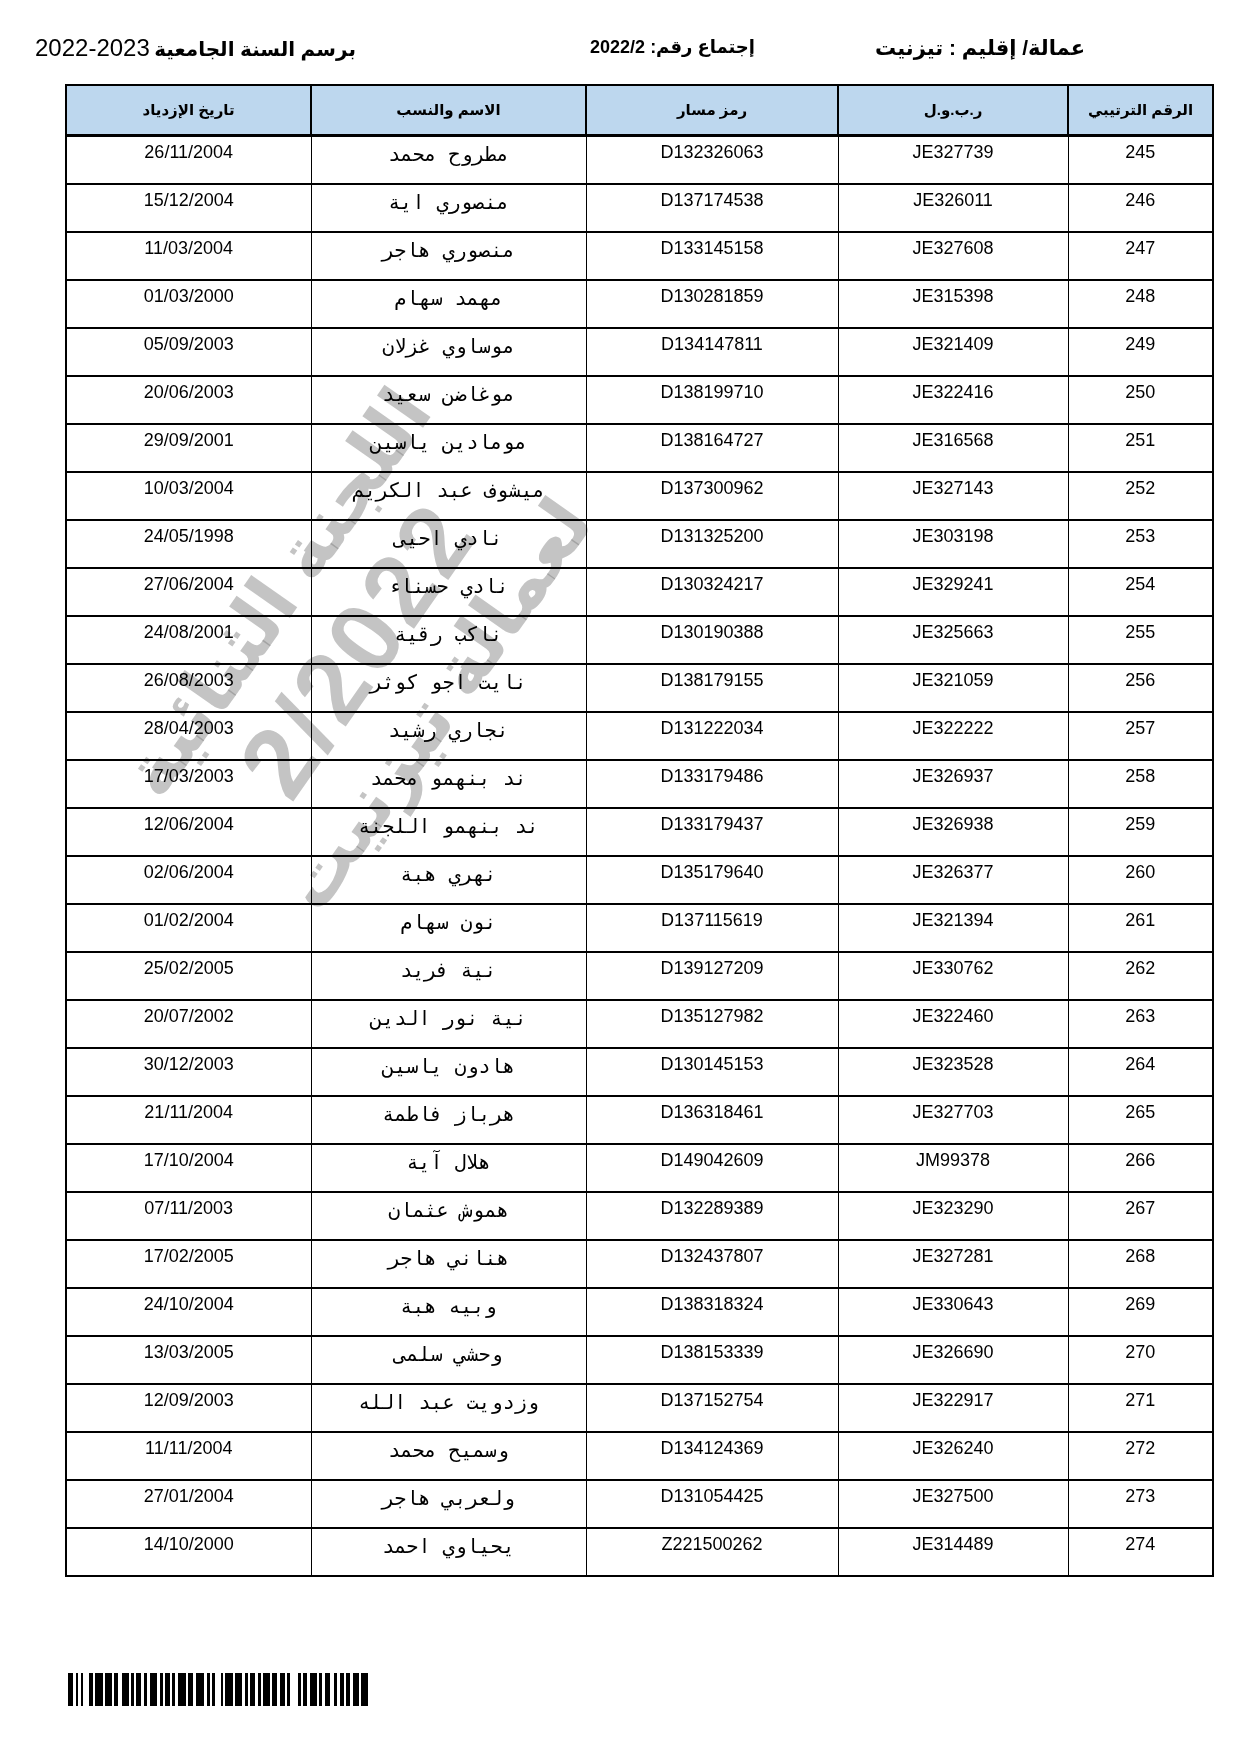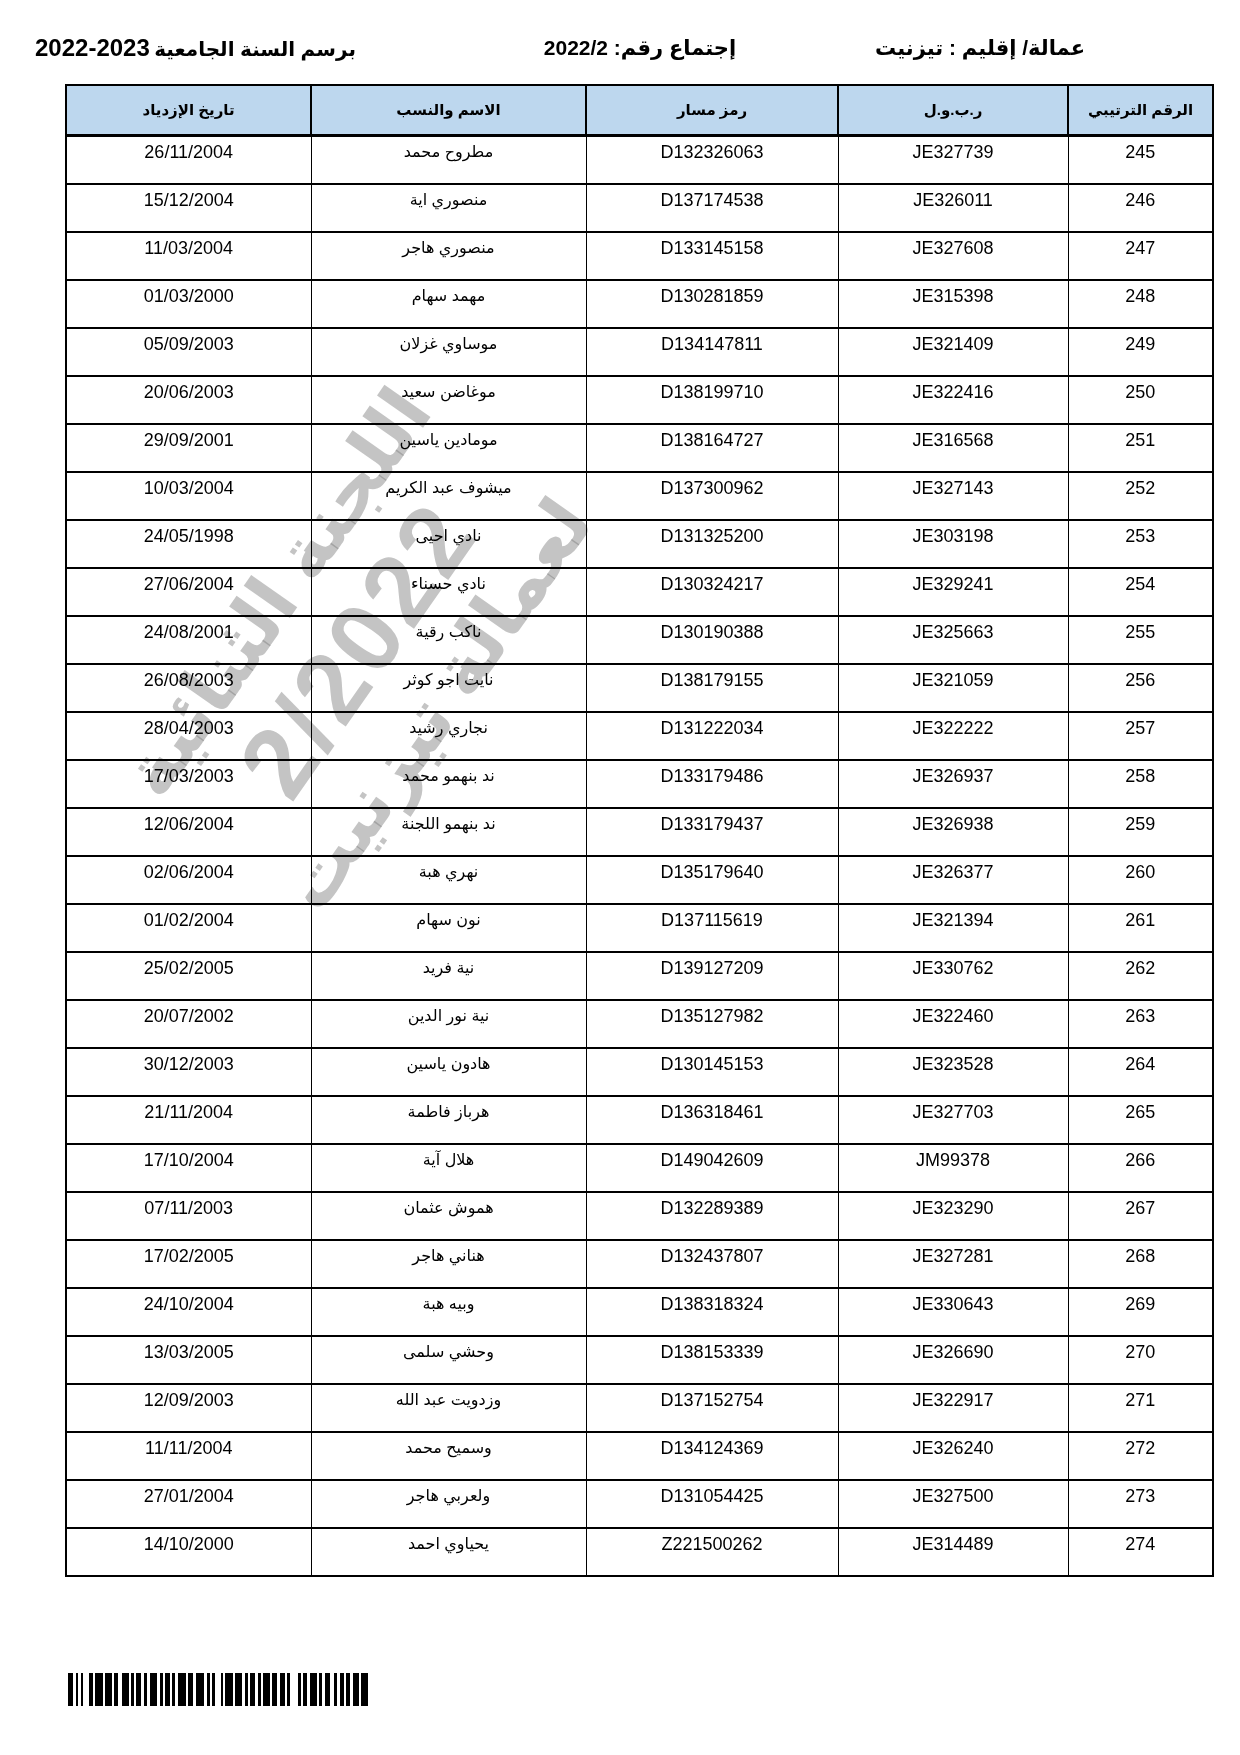--- a/index.html
+++ b/index.html
@@ -4,40 +4,40 @@
 <style>
   html,body{margin:0;padding:0;}
   body{
     width:1240px;height:1755px;position:relative;background:#ffffff;
     font-family:"Liberation Sans","DejaVu Sans",sans-serif;
     overflow:hidden;
   }
   
   .topbar{position:absolute;top:30px;left:0;width:1240px;height:40px;}
   .top-right{position:absolute;right:155px;top:6px;font-size:21px;font-weight:bold;direction:rtl;}
-  .top-center{position:absolute;left:525px;top:6px;width:230px;font-size:21px;font-weight:bold;direction:rtl;text-align:center;white-space:nowrap;}
+  .top-center{position:absolute;left:525px;top:6px;width:230px;font-size:18px;font-weight:bold;direction:rtl;white-space:nowrap;}
   .top-left{position:absolute;left:35px;top:4px;direction:rtl;white-space:nowrap;}
   .top-left .lbl{font-size:20px;font-weight:bold;}
-  .top-left .val{font-size:24px;font-weight:bold;margin-top:32px;}
+  .top-left .val{font-size:24px;font-weight:normal;margin-top:32px;}
   
   table.roster{
     position:absolute;top:84px;left:65px;width:1147px;
     border-collapse:collapse;table-layout:fixed;direction:rtl;
     border:2px solid #000;
   }
   table.roster th{
     height:46px;font-size:15px;font-weight:bold;text-align:center;vertical-align:middle;
     border-left:2px solid #000;border-right:2px solid #000;border-bottom:3px solid #000;
   }
   table.roster td{
     height:40px;font-size:18px;text-align:center;vertical-align:top;padding-top:5px;
     border:1px solid #000;border-top:2px solid #000;border-bottom:2px solid #000;
     white-space:nowrap;overflow:hidden;
   }
-  table.roster td.c-name{font-size:16px;}
+  table.roster td.c-name{font-size:20px;font-family:Liberation Mono, monospace;}
   
   .watermark{
     position:absolute;left:110px;top:420px;width:840px;height:700px;
     transform:rotate(-55deg);transform-origin:center center;
     text-align:center;pointer-events:none;direction:rtl;
     color:rgba(125,125,125,0.45);font-weight:bold;line-height:1.12;
   }
   .watermark .wm1{font-size:74px;}
   .watermark .wm2{font-size:100px;letter-spacing:4px;}
   .watermark .wm3{font-size:74px;}

